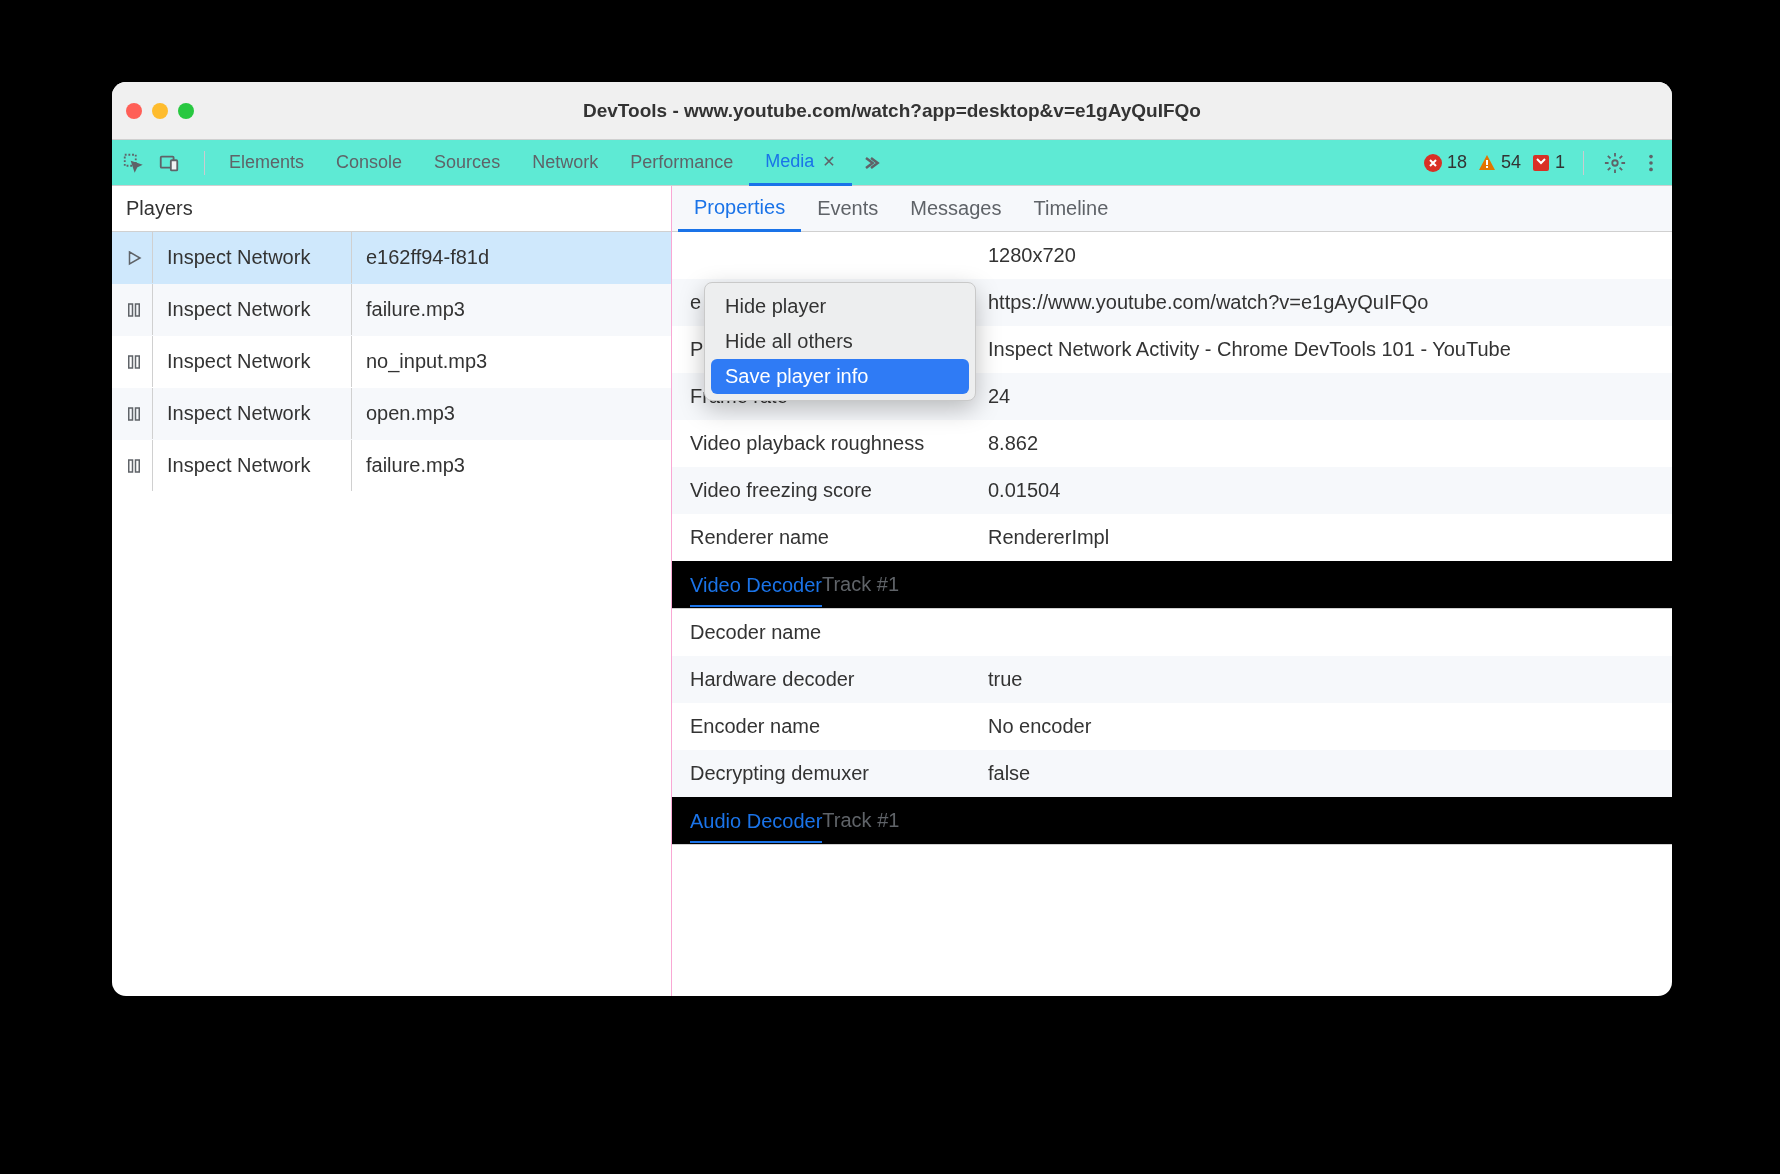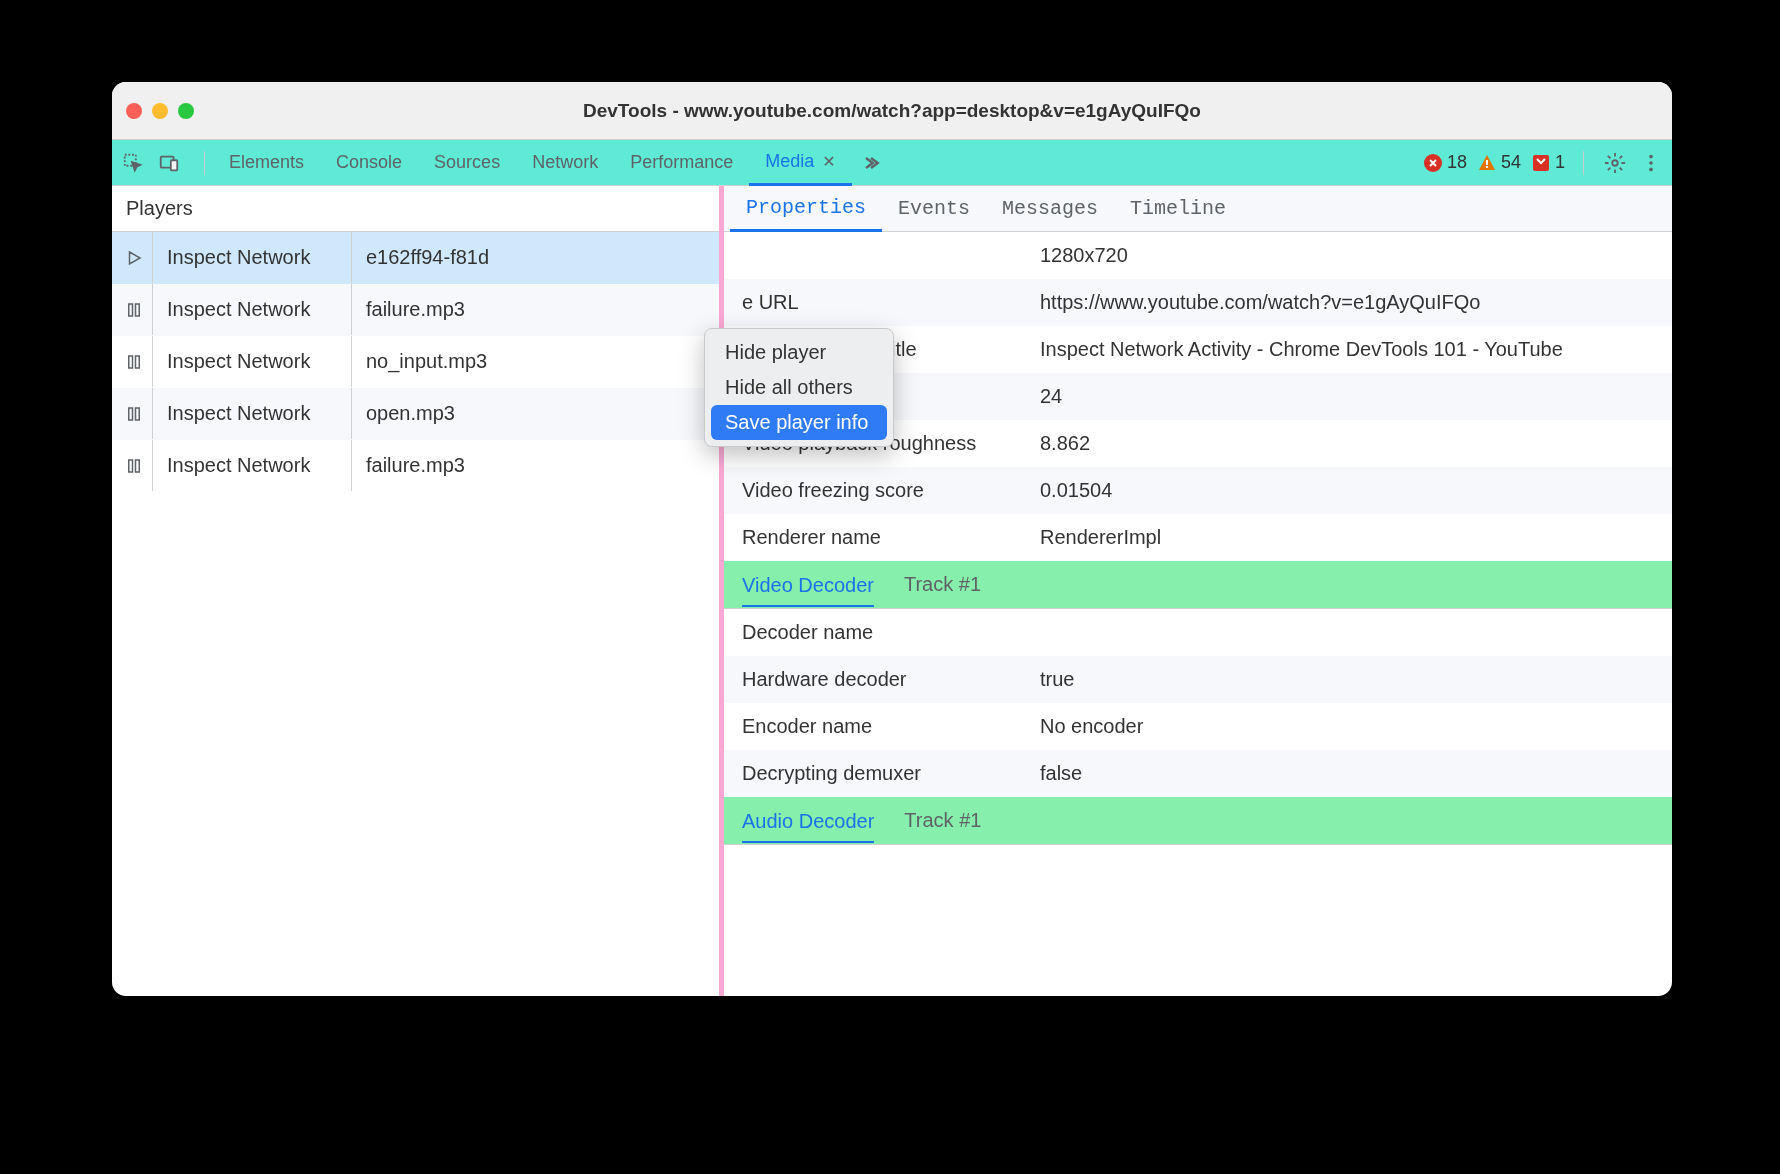--- a/index.html
+++ b/index.html
@@ -58,22 +58,22 @@
       gap: 8px;
     }
     .tab.active { color: #1a73e8; border-bottom: 3px solid #1a73e8; }
     .tab-close { font-size: 16px; color: #5f6368; }
     .more-tabs { width: 26px; height: 26px; display: flex; align-items: center; justify-content: center; color: #5f6368; margin-left: 6px; cursor: pointer; }
     .toolbar-right { margin-left: auto; display: flex; align-items: center; gap: 10px; }
     .badge { display: flex; align-items: center; gap: 4px; font-size: 18px; color: #333; }
     .badge-icon { width: 20px; height: 20px; }
     .main { flex: 1; display: flex; overflow: hidden; }
     .sidebar {
-      width: 612px;
-      border-right: 5px solid #f9a8d4;
+      width: 560px;
+      border-right: 1px solid #f9a8d4;
       display: flex;
       flex-direction: column;
       flex-shrink: 0;
     }
     .sidebar-header {
       height: 46px;
       display: flex;
       align-items: center;
       padding: 0 14px;
       font-size: 20px;
@@ -107,61 +107,58 @@
       flex-shrink: 0;
     }
     .subtab {
       padding: 0 16px;
       height: 46px;
       display: flex;
       align-items: center;
       font-size: 20px;
       color: #5f6368;
       cursor: pointer;
-      font-family: Liberation Mono, monospace;
     }
     .subtab.active { color: #1a73e8; border-bottom: 3px solid #1a73e8; }
     .props-body { flex: 1; overflow-y: auto; position: relative; }
     .props-body::-webkit-scrollbar { width: 16px; }
     .props-body::-webkit-scrollbar-track { background: #f1f3f4; }
     .props-body::-webkit-scrollbar-thumb { background: #c1c1c1; border-radius: 8px; }
     .prop-row {
       display: flex;
       padding: 12px 18px;
       font-size: 20px;
       color: #333;
       align-items: flex-start;
     }
     .prop-row.alt { background: #f6f8fb; }
     .prop-label { width: 290px; flex-shrink: 0; }
     .prop-value { flex: 1; word-break: break-word; margin-left: 8px; }
     .section-header {
       display: flex;
       align-items: center;
-      gap: 30px;
       padding: 12px 18px;
-      background: #86efac;
+      background: #000000;
       font-size: 20px;
       border-bottom: 1px solid #d0d0d0;
       text-align: right;
     }
     .section-header .shlabel { color: #1a73e8; border-bottom: 2px solid #1a73e8; padding-bottom: 8px; margin-bottom: -12px; }
     .section-header .shvalue { color: #5f6368; }
     .context-menu {
       position: absolute;
       top: 200px;
       left: 592px;
       background: #edeeef;
       border: 1px solid #c9c9c9;
       border-radius: 8px;
       box-shadow: 0 8px 24px rgba(0,0,0,0.25);
       padding: 6px;
       z-index: 100;
-      width: 190px;
-      margin-top: 46px;
+      width: 272px;
     }
     .context-item {
       padding: 6px 14px;
       font-size: 20px;
       color: #333;
       border-radius: 6px;
       cursor: pointer;
     }
     .context-item.highlighted { background: #2f7bf5; color: #fff; }
   </style>

